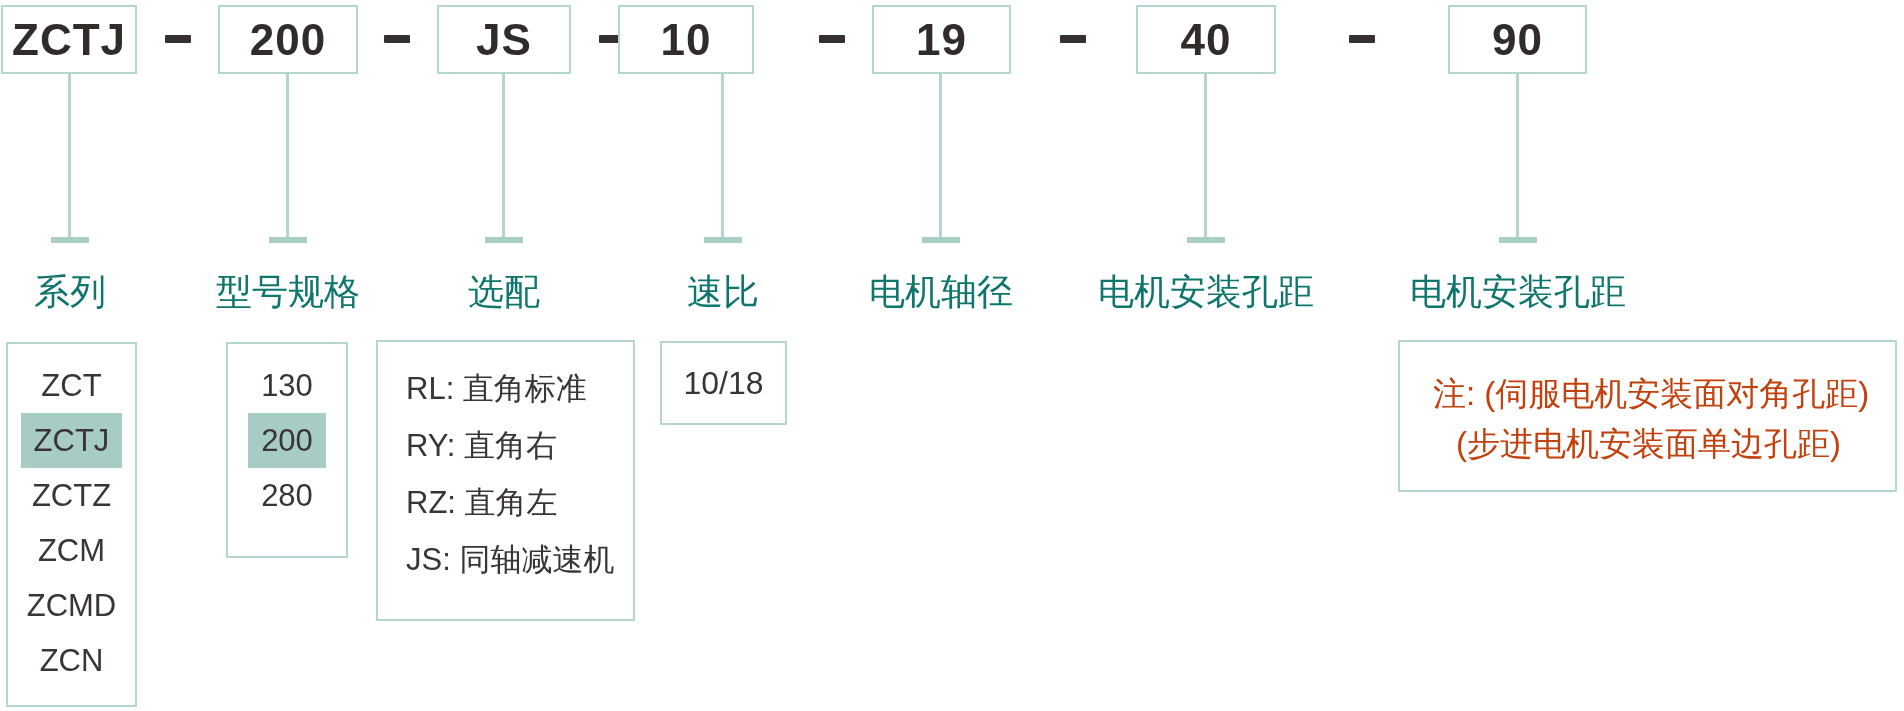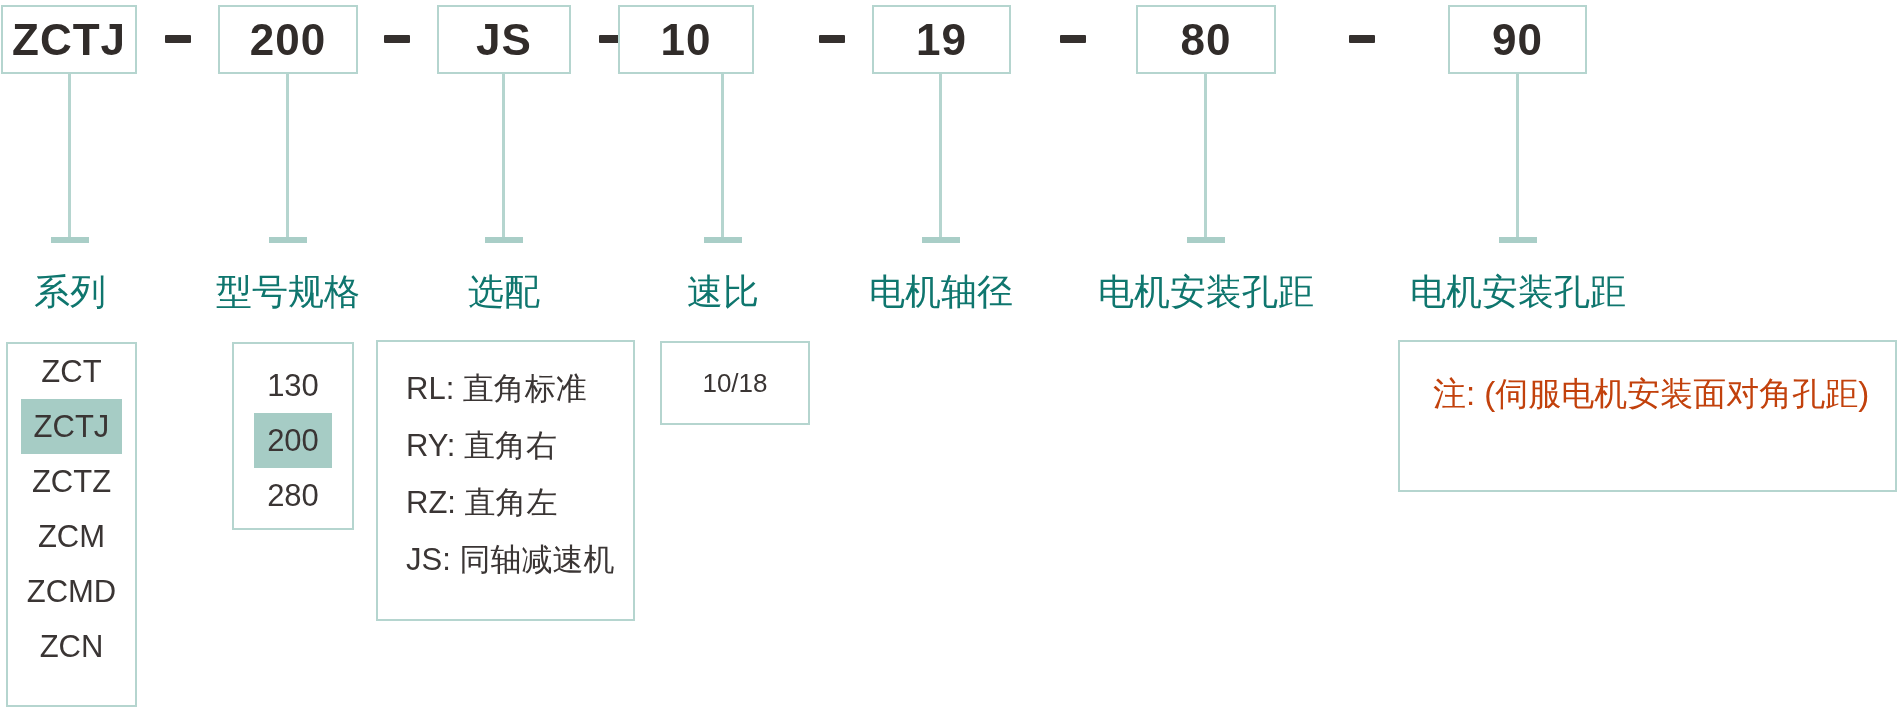--- a/index.html
+++ b/index.html
@@ -33,26 +33,26 @@
   }
   
   .opt-box { position:absolute; border:2px solid #b5d5cf; background:#fff; }
   .opt-col { display:flex; flex-direction:column; align-items:center; }
   .opt-item {
     font-size:31px; color:#3a3534; height:55px;
     display:flex; align-items:center; padding:0 13px; white-space:nowrap;
   }
   .opt-item.selected { background:#a6ccc5; }
 
-  .series-box  { left:6px;   top:342px; width:131px; height:365px; }
-  .size-box    { left:232px; top:342px; width:122px; height:188px; padding-top:14px;text-align:right; }
+  .series-box  { left:6px;   top:342px; width:131px; height:365px; padding-top:14px; }
+  .size-box    { left:226px; top:342px; width:122px; height:216px; padding-top:14px;text-align:right; }
   .variant-box { left:376px; top:340px; width:259px; height:281px; padding:18px 13px 0 28px; }
   .variant-box .opt-item { height:57px; padding:0; }
-  .ratio-box   { left:660px; top:341px; width:150px; height:84px;
-                 display:flex; align-items:center; justify-content:center; font-size:26px; color:#3a3534; }
+  .ratio-box   { left:660px; top:341px; width:127px; height:84px;
+                 display:flex; align-items:center; justify-content:center; font-size:32px; color:#3a3534; }
   .note-box    { left:1398px; top:340px; width:499px; height:152px;
                  font-size:33px; color:#c2410c; padding:27px 0 0 33px; line-height:50px; }
   .note-line2  { padding-left:23px; }
 
   
   .cb-0 { left:1px;    width:136px; }
   .cb-1 { left:218px;  width:140px; }
   .cb-2 { left:437px;  width:134px; }
   .cb-3 { left:618px;  width:136px; }
   .cb-4 { left:872px;  width:139px; }
@@ -78,21 +78,21 @@
   <div class="code-box cb-0">ZCTJ</div>
   <div class="dash d-0"></div>
   <div class="code-box cb-1">200</div>
   <div class="dash d-1"></div>
   <div class="code-box cb-2">JS</div>
   <div class="dash d-2"></div>
   <div class="code-box cb-3">10</div>
   <div class="dash d-3"></div>
   <div class="code-box cb-4">19</div>
   <div class="dash d-4"></div>
-  <div class="code-box cb-5">80</div>
+  <div class="code-box cb-5">40</div>
   <div class="dash d-5"></div>
   <div class="code-box cb-6">90</div>
 
   <div class="vline vl-0"></div>
   <div class="vline vl-1"></div>
   <div class="vline vl-2"></div>
   <div class="vline vl-3"></div>
   <div class="vline vl-4"></div>
   <div class="vline vl-5"></div>
   <div class="vline vl-6"></div>
@@ -131,15 +131,16 @@
     <div class="opt-item">RL: 直角标准</div>
     <div class="opt-item">RY: 直角右</div>
     <div class="opt-item">RZ: 直角左</div>
     <div class="opt-item">JS: 同轴减速机</div>
   </div>
 
   <div class="opt-box ratio-box">10/18</div>
 
   <div class="opt-box note-box">
     <div class="note-line1">注: (伺服电机安装面对角孔距)</div>
+    <div class="note-line2">(步进电机安装面单边孔距)</div>
   </div>
 
 </div>
 
 </body></html>

